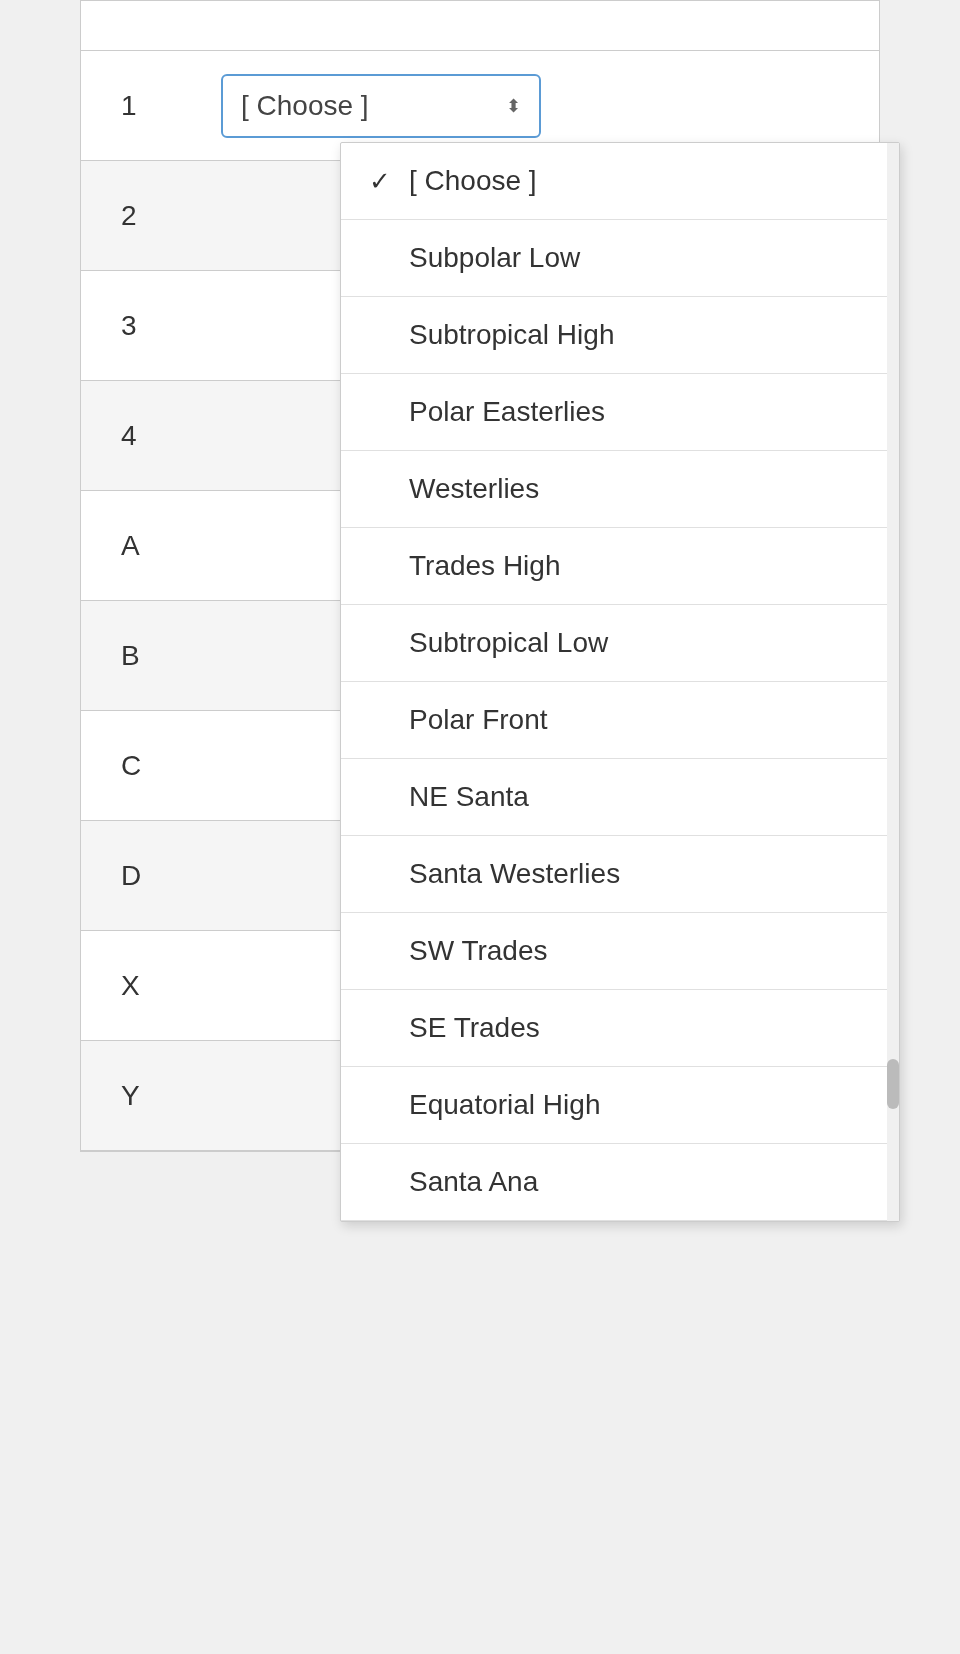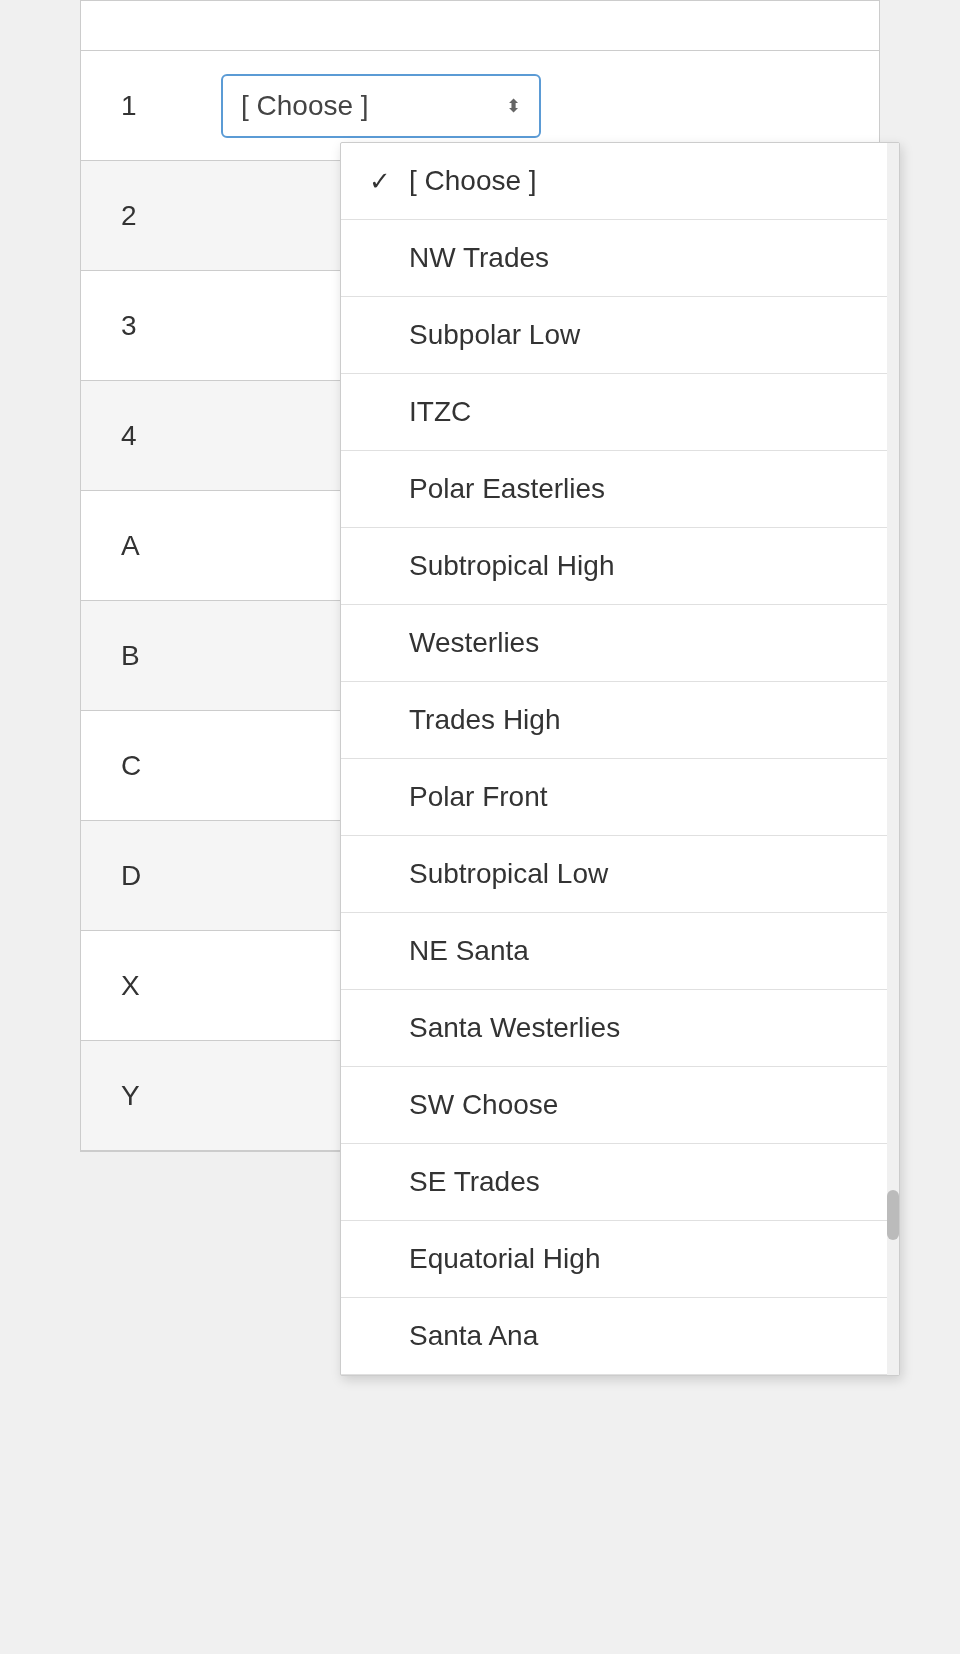--- a/index.html
+++ b/index.html
@@ -220,79 +220,71 @@
     </div>
   </div>
 
   <div class="dropdown-overlay">
 
     <div class="dropdown-item selected">
       <span class="checkmark">✓</span>
       <span>[ Choose ]</span>
     </div>
 
-    <div class="dropdown-item">
-      <span class="checkmark-empty"></span>
-      <span>NW Trades</span>
-    </div>
 
     <div class="dropdown-item">
       <span class="checkmark-empty"></span>
       <span>Subpolar Low</span>
     </div>
 
-    <div class="dropdown-item">
-      <span class="checkmark-empty"></span>
-      <span>ITZC</span>
+
+    <div class="dropdown-item">
+      <span class="checkmark-empty"></span>
+      <span>Subtropical High</span>
     </div>
 
     <div class="dropdown-item">
       <span class="checkmark-empty"></span>
       <span>Polar Easterlies</span>
     </div>
 
     <div class="dropdown-item">
       <span class="checkmark-empty"></span>
-      <span>Subtropical High</span>
-    </div>
-
-    <div class="dropdown-item">
-      <span class="checkmark-empty"></span>
       <span>Westerlies</span>
     </div>
 
     <div class="dropdown-item">
       <span class="checkmark-empty"></span>
       <span>Trades High</span>
     </div>
 
     <div class="dropdown-item">
       <span class="checkmark-empty"></span>
+      <span>Subtropical Low</span>
+    </div>
+
+    <div class="dropdown-item">
+      <span class="checkmark-empty"></span>
       <span>Polar Front</span>
     </div>
 
     <div class="dropdown-item">
       <span class="checkmark-empty"></span>
-      <span>Subtropical Low</span>
-    </div>
-
-    <div class="dropdown-item">
-      <span class="checkmark-empty"></span>
       <span>NE Santa</span>
     </div>
 
     <div class="dropdown-item">
       <span class="checkmark-empty"></span>
       <span>Santa Westerlies</span>
     </div>
 
 
     <div class="dropdown-item">
       <span class="checkmark-empty"></span>
-      <span>SW Choose</span>
+      <span>SW Trades</span>
     </div>
 
     <div class="dropdown-item">
       <span class="checkmark-empty"></span>
       <span>SE Trades</span>
     </div>
 
     <div class="dropdown-item">
       <span class="checkmark-empty"></span>
       <span>Equatorial High</span>

